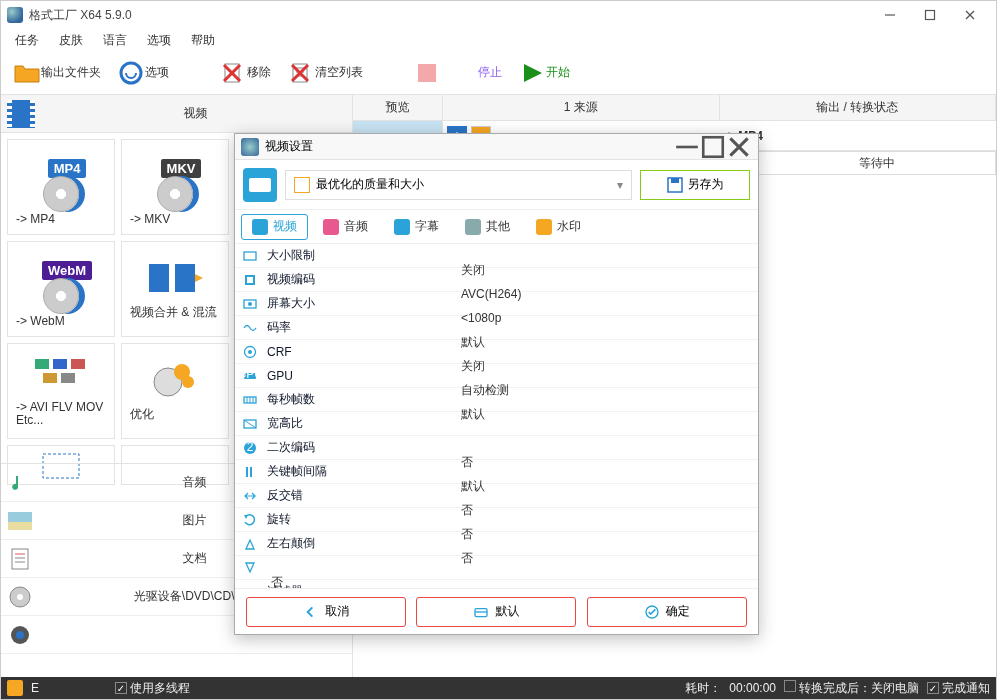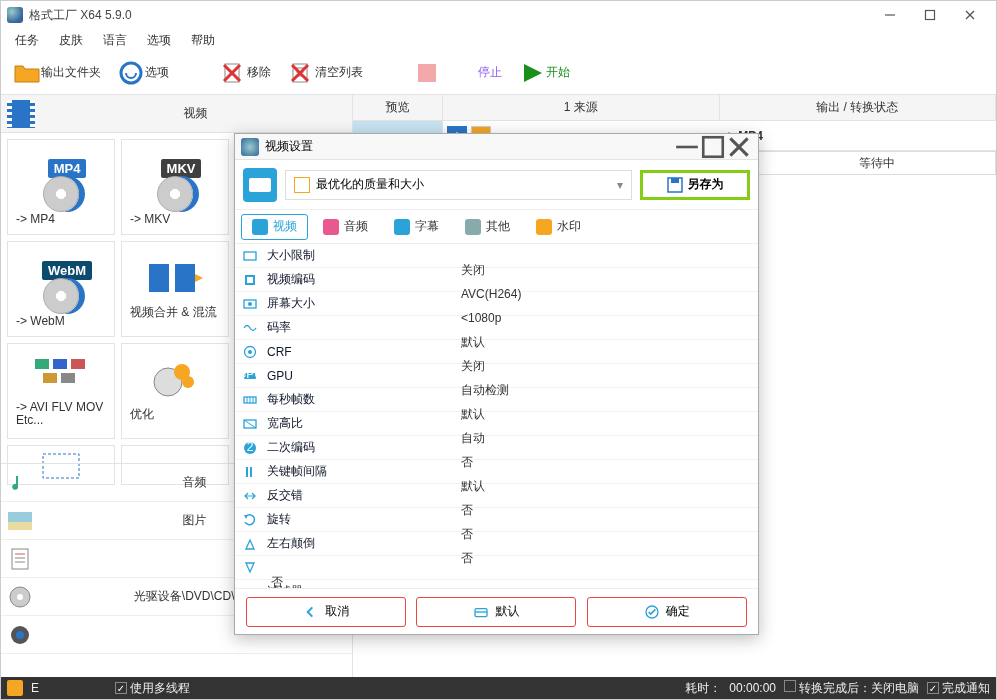--- a/index.html
+++ b/index.html
@@ -35,21 +35,21 @@
 .video-head .film::before, .video-head .film::after { content:""; position:absolute; top:0; bottom:0; width:5px; background: repeating-linear-gradient(#fff 0 3px,#2a74c7 3px 6px); }
 .video-head .film::before { left:0; } .video-head .film::after { right:0; }
 .video-head .lbl { flex:1; text-align:center; color:#333; }
 
 .tile-area { height: 330px; padding: 6px; }
 .tile-row { display: flex; gap: 6px; margin-bottom: 6px; }
 .tile { width: 108px; height: 96px; border: 1px solid #e3e3e3; display: flex; flex-direction: column; align-items: center; justify-content: center; padding: 4px; color: #333; }
 .tile .ticon { width: 56px; height: 40px; margin-bottom: 6px; display:flex; align-items:center; justify-content:center; }
 .tile .tlabel { width: 100%; text-align: left; padding-left: 4px; }
 .badge { padding: 2px 6px; color: #fff; font-weight: bold; border-radius: 2px; font-size: 13px; margin-left: 12px; }
-.badge.mp4 { background:#2a74c7; } .badge.mkv { background:#404040; } .badge.webm { background:#0c4a6e; }
+.badge.mp4 { background:#2a74c7; } .badge.mkv { background:#404040; } .badge.webm { background:#4c1d95; }
 .disk { width: 36px; height: 36px; border-radius: 50%; background: radial-gradient(circle at 50% 50%, #fff 0 20%, #ddd 20% 22%, #ccc 22% 100%); border:1px solid #aaa; box-shadow: 6px 0 0 #2a74c7; }
 
 .bottom-tabs { flex:1; border-top: 1px solid #e3e3e3; }
 .cat-row { height: 38px; display: flex; align-items: center; padding: 0 6px; border-bottom: 1px solid #eee; gap: 10px; }
 .cat-row .cic { width: 26px; height: 26px; display:flex; align-items:center; justify-content:center; }
 .cat-row .clbl { flex:1; text-align:center; color:#333; }
 
 
 .right { flex:1; display:flex; flex-direction:column; }
 .rhead { height: 26px; display:flex; border-bottom:1px solid #e3e3e3; background:#f5f5f5; }
@@ -75,21 +75,21 @@
 .dlg-title .dic { width:18px; height:18px; margin-right:6px; background: radial-gradient(circle,#9cc,#369); border-radius:3px; }
 .dlg-title .spacer { flex:1; }
 .dlg-title .wb { width:26px; height:20px; display:flex; align-items:center; justify-content:center; color:#555; }
 
 .dlg-top { height: 50px; display:flex; align-items:center; padding: 8px; gap: 8px; border-bottom:1px solid #eee; }
 .dlg-top .cube { width:34px; height:34px; background:#2aa3d8; border-radius:4px; position:relative; }
 .dlg-top .cube::after { content:""; position:absolute; left:6px; right:6px; top:10px; height:14px; background:#fff; border-radius:2px; }
 .preset { flex:1; height:30px; border:1px solid #ddd; display:flex; align-items:center; padding:0 8px; gap:6px; position:relative; }
 .preset .pic { width:16px; height:16px; border:1px solid #f5a623; }
 .preset .chev { position:absolute; right:8px; color:#888; }
-.saveas { width:110px; height:30px; border:3px solid #84cc16; display:flex; align-items:center; justify-content:center; gap:5px;font-weight:bold; }
+.saveas { width:110px; height:30px; border:1px solid #84cc16; display:flex; align-items:center; justify-content:center; gap:5px; }
 
 .dlg-tabs { height: 34px; display:flex; align-items:center; padding: 0 6px; gap:4px; border-bottom:1px solid #eee; }
 .dtab { height:26px; padding: 0 10px; display:flex; align-items:center; gap:5px; border:1px solid transparent; border-radius:3px; color:#333; }
 .dtab.active { border-color:#2aa3d8; color:#2aa3d8; }
 .dtab .di { width:16px; height:16px; border-radius:3px; }
 .di.blue{background:#2aa3d8;} .di.pink{background:#e85a8f;} .di.teal{background:#2aa3d8;} .di.grey{background:#8aa;} .di.org{background:#f5a623;}
 
 .dlg-grid { flex:1; overflow:auto; }
 .gr { height:24px; display:flex; align-items:center; border-bottom:1px solid #f2f2f2; }
 .gr .gi { width:30px; display:flex; align-items:center; justify-content:center; }
@@ -299,20 +299,21 @@
         </div>
         <div class="cat-row">
           <div class="cic">
               <svg width="20" height="22">
                 <rect x="2" y="1" width="16" height="20" fill="#fff" stroke="#888"></rect>
                 <line x1="5" y1="6" x2="15" y2="6" stroke="#d55"></line>
                 <line x1="5" y1="10" x2="15" y2="10" stroke="#888"></line>
                 <line x1="5" y1="14" x2="15" y2="14" stroke="#888"></line>
               </svg>
             </div>
+          <div class="clbl">文档</div>
         </div>
         <div class="cat-row">
           <div class="cic">
               <svg width="24" height="24">
                 <circle cx="12" cy="12" r="10" fill="#ccc" stroke="#888"></circle>
                 <circle cx="12" cy="12" r="3" fill="#fff"></circle>
               </svg>
             </div>
           <div class="clbl">光驱设备\DVD\CD\ISO</div>
         </div>
@@ -492,21 +493,20 @@
           <div class="gv">默认</div>
         </div>
         <div class="gr">
           <div class="gi">
             <svg viewBox="0 0 14 14">
               <rect x="1" y="3" width="12" height="8" fill="none" stroke="#2aa3d8" stroke-width="1.3"></rect>
               <line x1="1" y1="3" x2="13" y2="11" stroke="#2aa3d8"></line>
             </svg>
           </div>
           <div class="gk">宽高比</div>
-          <div class="gv">自动</div>
         </div>
         <div class="gr">
           <div class="gi">
             <svg viewBox="0 0 14 14">
               <circle cx="7" cy="7" r="6" fill="#2aa3d8"></circle>
               <text x="7" y="10" text-anchor="middle" font-size="8" fill="#fff">2</text>
             </svg>
           </div>
           <div class="gk">二次编码</div>
           <div class="gv">否</div>

